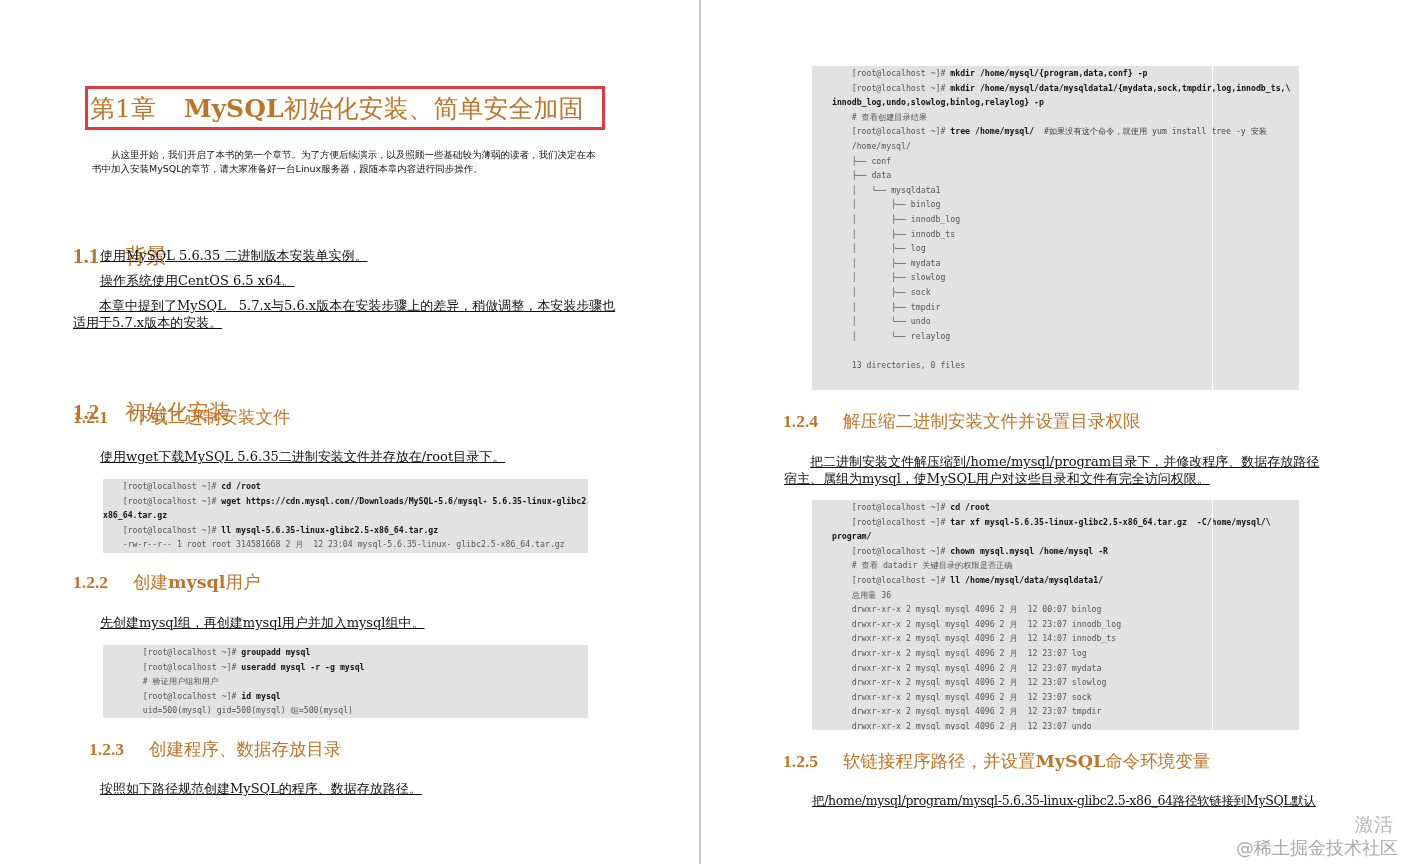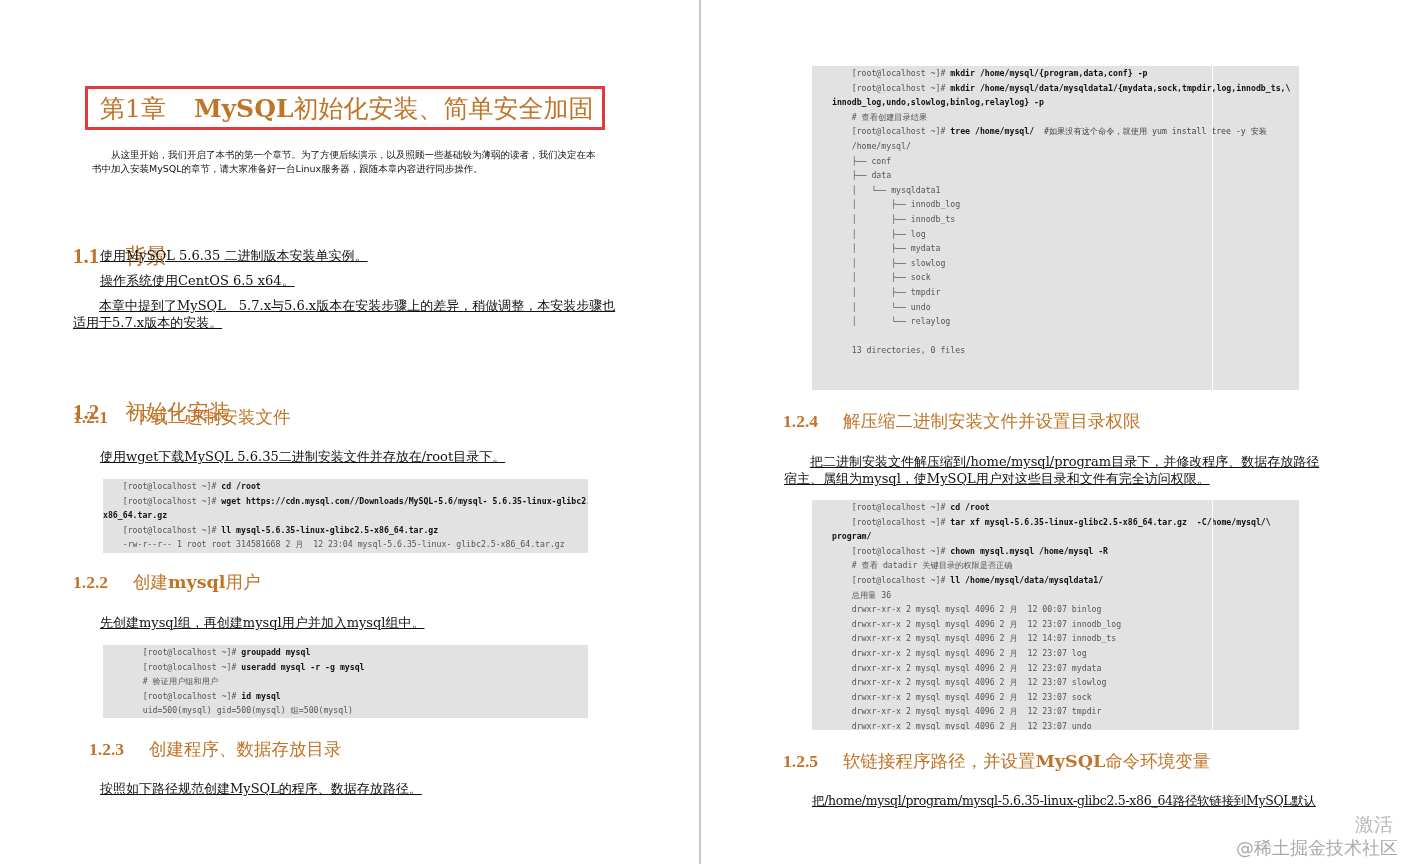--- a/index.html
+++ b/index.html
@@ -11,21 +11,21 @@
       position: relative;
     }
     .page { position: absolute; top: 0; height: 864px; background: #fff; }
     .page-left { left: 0; width: 699px; }
     .page-right { left: 701px; width: 701px; }
     .divider { position: absolute; left: 699px; top: 0; width: 2px; height: 864px; background: #c8c8c8; }
 
     .chapter-box {
       position: absolute; left: 85px; top: 86px; width: 520px; height: 44px;
       border: 3px solid #e0393e; box-sizing: border-box;
-      display: flex; align-items: center; padding-left: 12px;
+      display: flex; align-items: center; padding-left: 2px;
       color: #c07428; font-size: 25px; white-space: nowrap;
     }
     .chapter-box .num { font-weight: normal; }
     .chapter-box .gap { display: inline-block; width: 28px; }
 
     .intro {
       position: absolute; left: 92px; top: 148px; width: 506px;
       font-size: 9.5px; line-height: 14px; text-indent: 2em; color: #111;
       font-family: "DejaVu Sans", sans-serif;
     }
@@ -123,20 +123,21 @@
 <div class="code" id="code-tree" style="left:812px; top:66px; width:487px; height:324px;">
 <div class="line"><span>    [root@localhost ~]# </span><span class="cmd">mkdir /home/mysql/{program,data,conf} -p</span></div>
     <div class="line"><span>    [root@localhost ~]# </span><span class="cmd">mkdir /home/mysql/data/mysqldata1/{mydata,sock,tmpdir,log,innodb_ts,\</span></div>
     <div class="line"><span></span><span class="cmd">innodb_log,undo,slowlog,binlog,relaylog} -p</span></div>
     <div class="line"><span>    # 查看创建目录结果</span></div>
     <div class="line"><span>    [root@localhost ~]# </span><span class="cmd">tree /home/mysql/</span><span class="cmt">  #如果没有这个命令，就使用 yum install tree -y 安装</span></div>
     <div class="line"><span>    /home/mysql/</span></div>
     <div class="line"><span>    ├── conf</span></div>
     <div class="line"><span>    ├── data</span></div>
     <div class="line"><span>    │   └── mysqldata1</span></div>
+    <div class="line"><span>    │       ├── binlog</span></div>
     <div class="line"><span>    │       ├── innodb_log</span></div>
     <div class="line"><span>    │       ├── innodb_ts</span></div>
     <div class="line"><span>    │       ├── log</span></div>
     <div class="line"><span>    │       ├── mydata</span></div>
     <div class="line"><span>    │       ├── slowlog</span></div>
     <div class="line"><span>    │       ├── sock</span></div>
     <div class="line"><span>    │       ├── tmpdir</span></div>
     <div class="line"><span>    │       └── undo</span></div>
     <div class="line"><span>    │       └── relaylog</span></div>
     <div class="line"><span></span></div>

